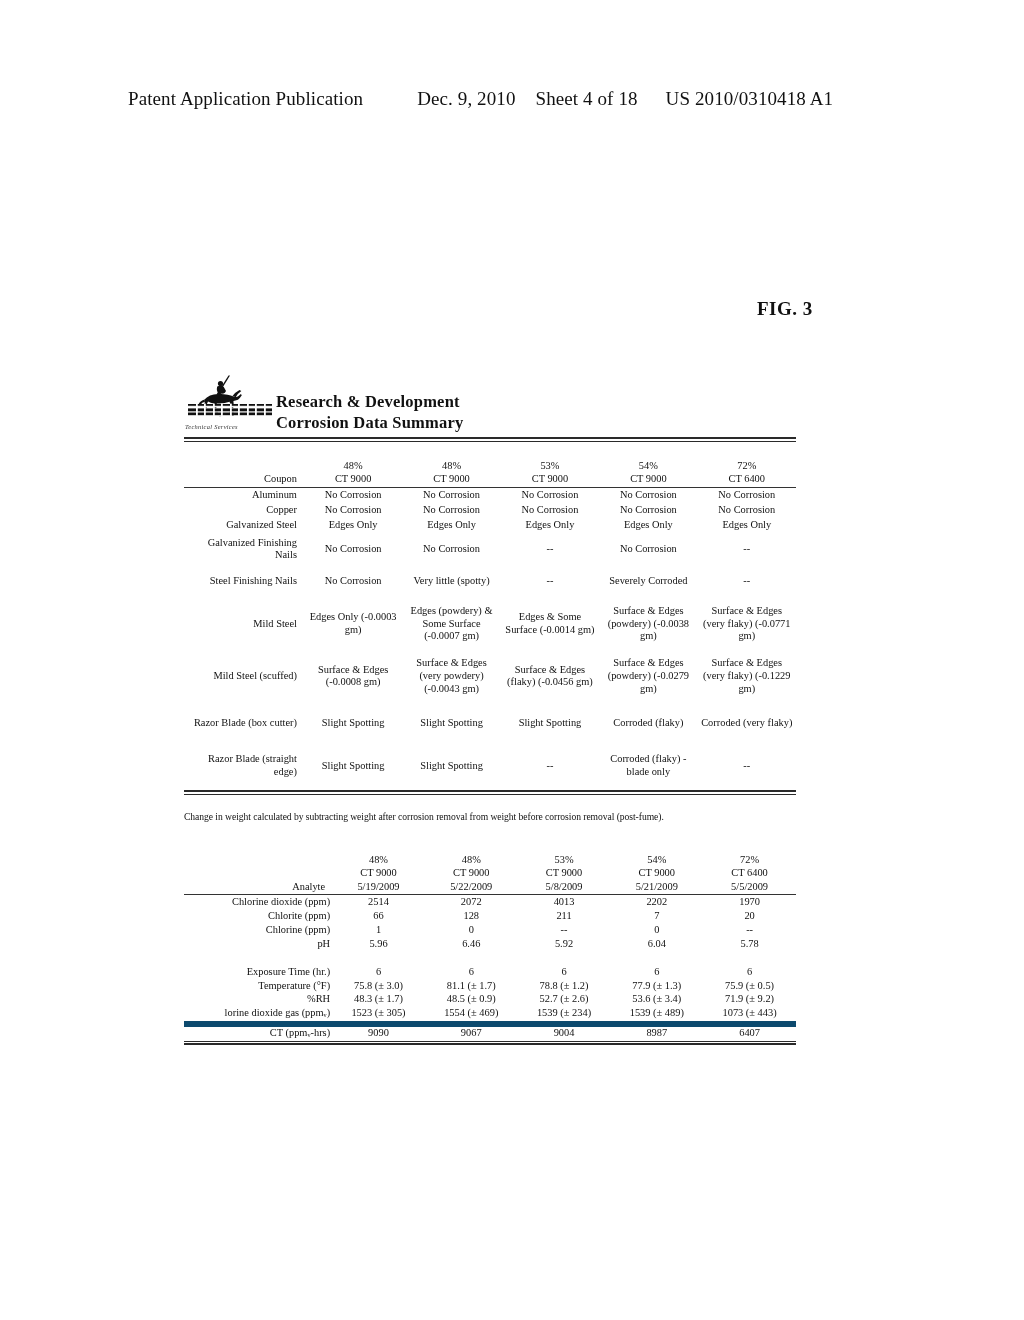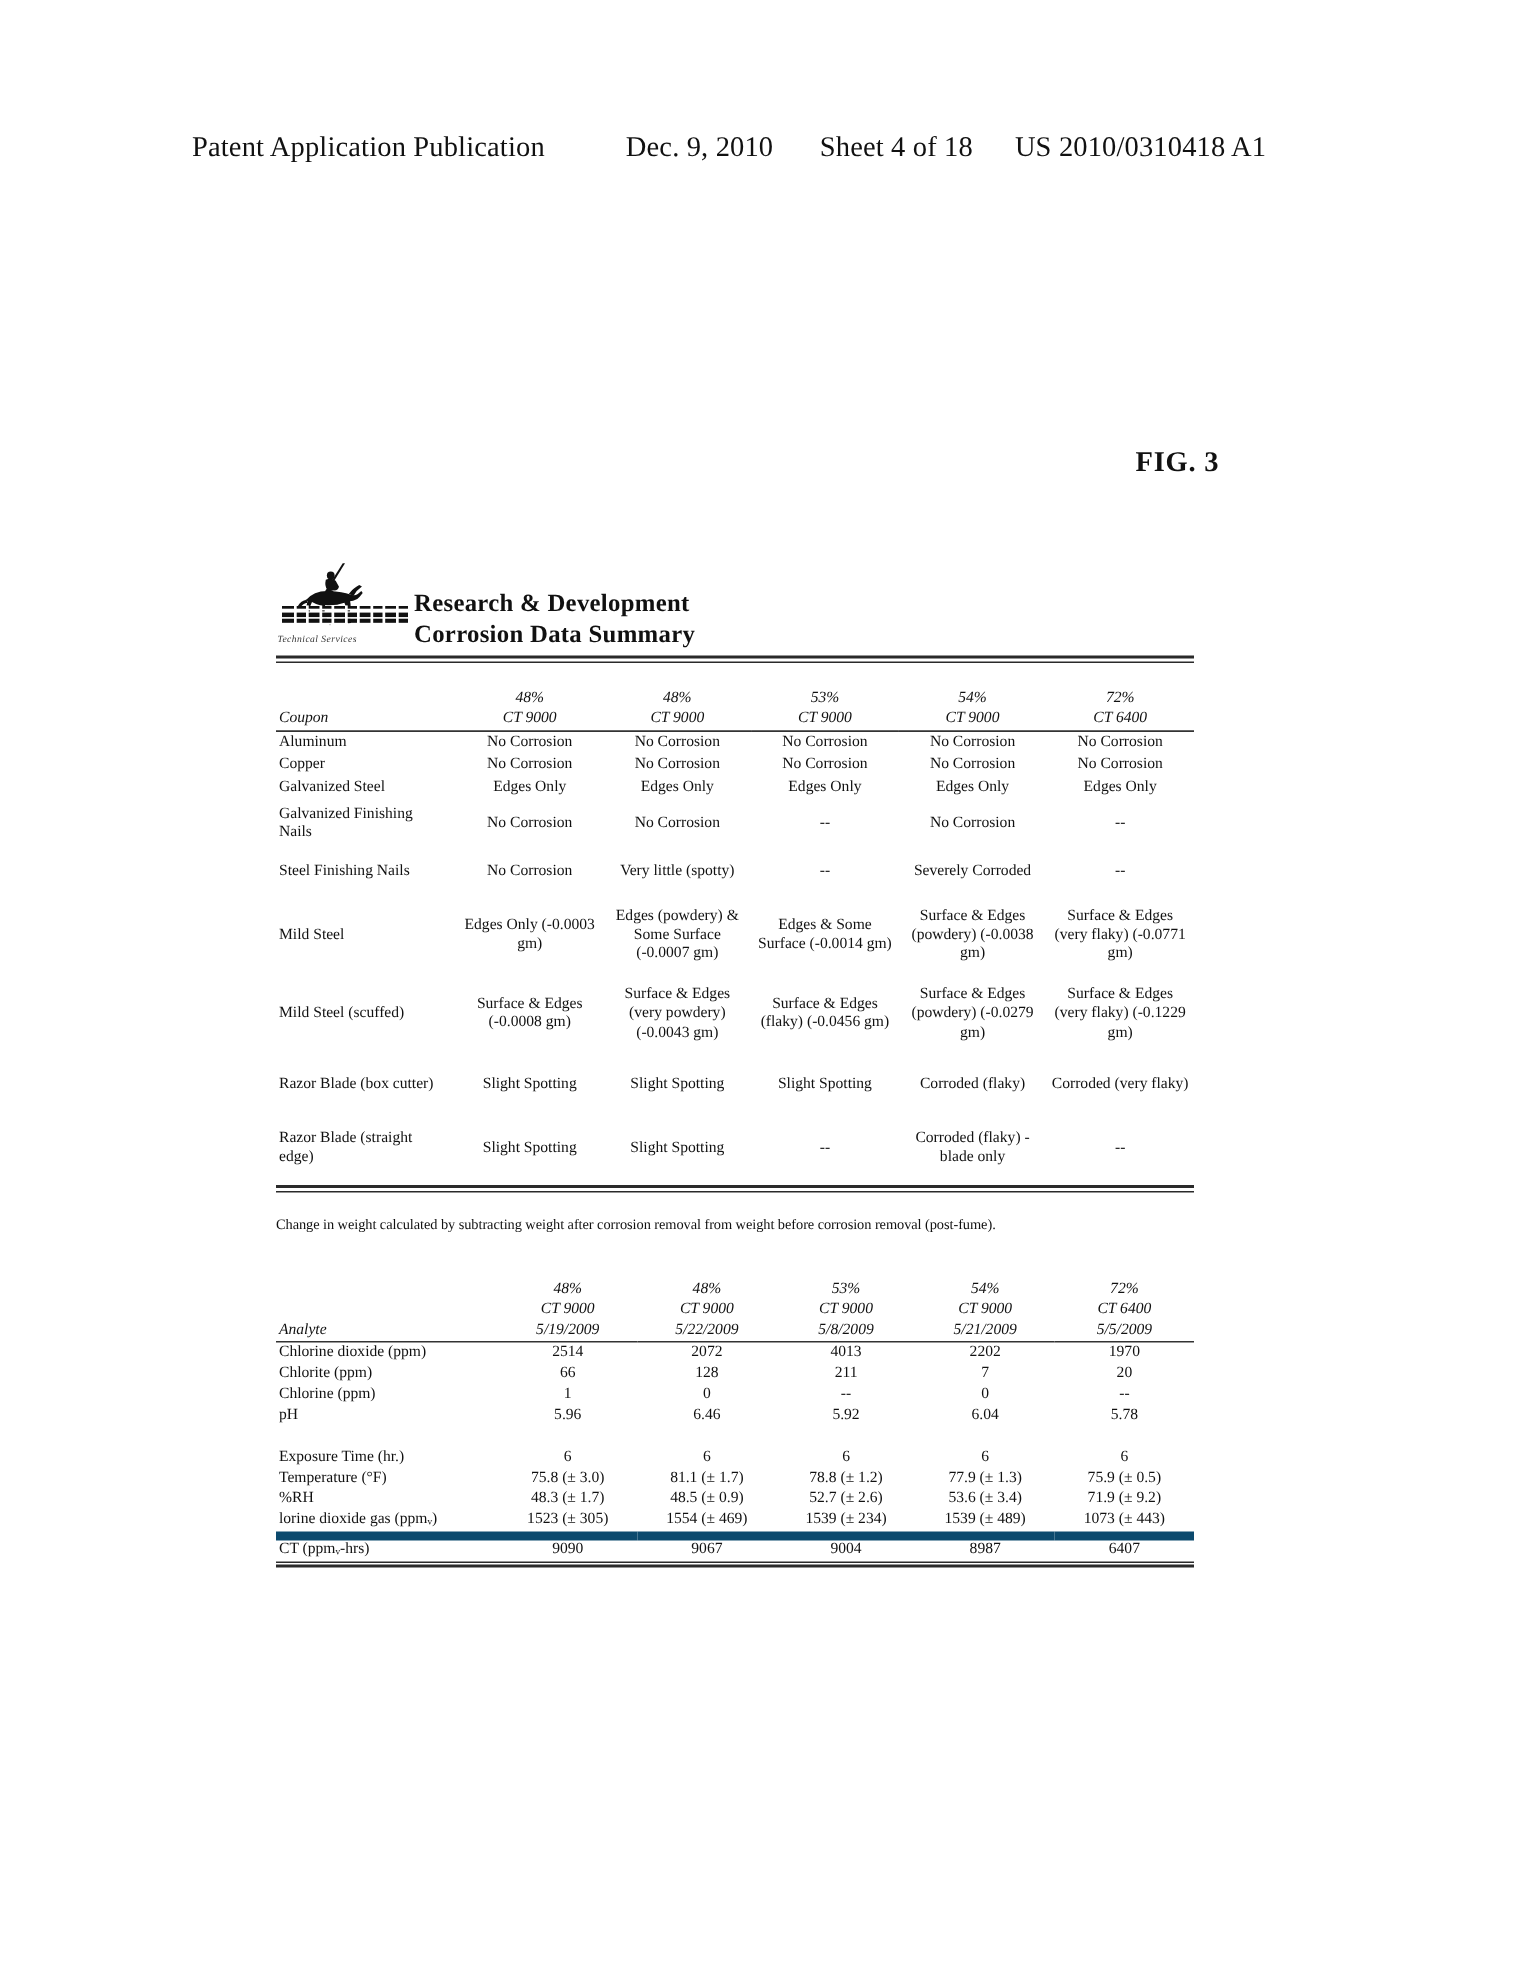--- a/index.html
+++ b/index.html
@@ -24,21 +24,21 @@
     width: 768px;
     display: flex;
     align-items: baseline;
     font-weight: normal;
     font-size: 19px;
     letter-spacing: 0.1px;
     white-space: nowrap;
   }
   .ph-pub   { flex: 0 0 auto; }
   .ph-date  { flex: 0 0 auto; margin-left: 54px; }
-  .ph-sheet { flex: 0 0 auto; margin-left: 31px; }
+  .ph-sheet { flex: 0 0 auto; margin-left: 20px; }
   .ph-num   { flex: 0 0 auto; margin-left: 28px; }
 
   
   .fig-label {
     position: absolute;
     top: 298px;
     left: 757px;
     font-weight: bold;
     font-size: 19px;
     letter-spacing: 0.5px;
@@ -106,28 +106,28 @@
     font-size: 10.4px;
     line-height: 1.22;
   }
   table.data td, table.data th {
     text-align: center;
     vertical-align: middle;
     font-weight: normal;
     padding: 1.2px 2px;
   }
   table.data td.rowhdr, table.data th.rowhdr {
-    text-align: left;
+    text-align: right;
     padding-right: 7px;
   }
   .colhdr-cell {
     border-bottom: 1px solid #333;
     padding-bottom: 1.5px;
   }
-  .hdr-stack { line-height: 1.3; font-style: italic; }
+  .hdr-stack { line-height: 1.3; }
 
   
   #table-corrosion { margin-top: 16px; }
   #table-corrosion col.c0 { width: 19.6%; }
   #table-corrosion col.cx { width: 16.08%; }
   #table-corrosion tr.tall td { height: 30px; }
   #table-corrosion tr.xtall td { height: 50px; }
   #table-corrosion tr.mtall td { height: 40px; }
 
   .footnote {

